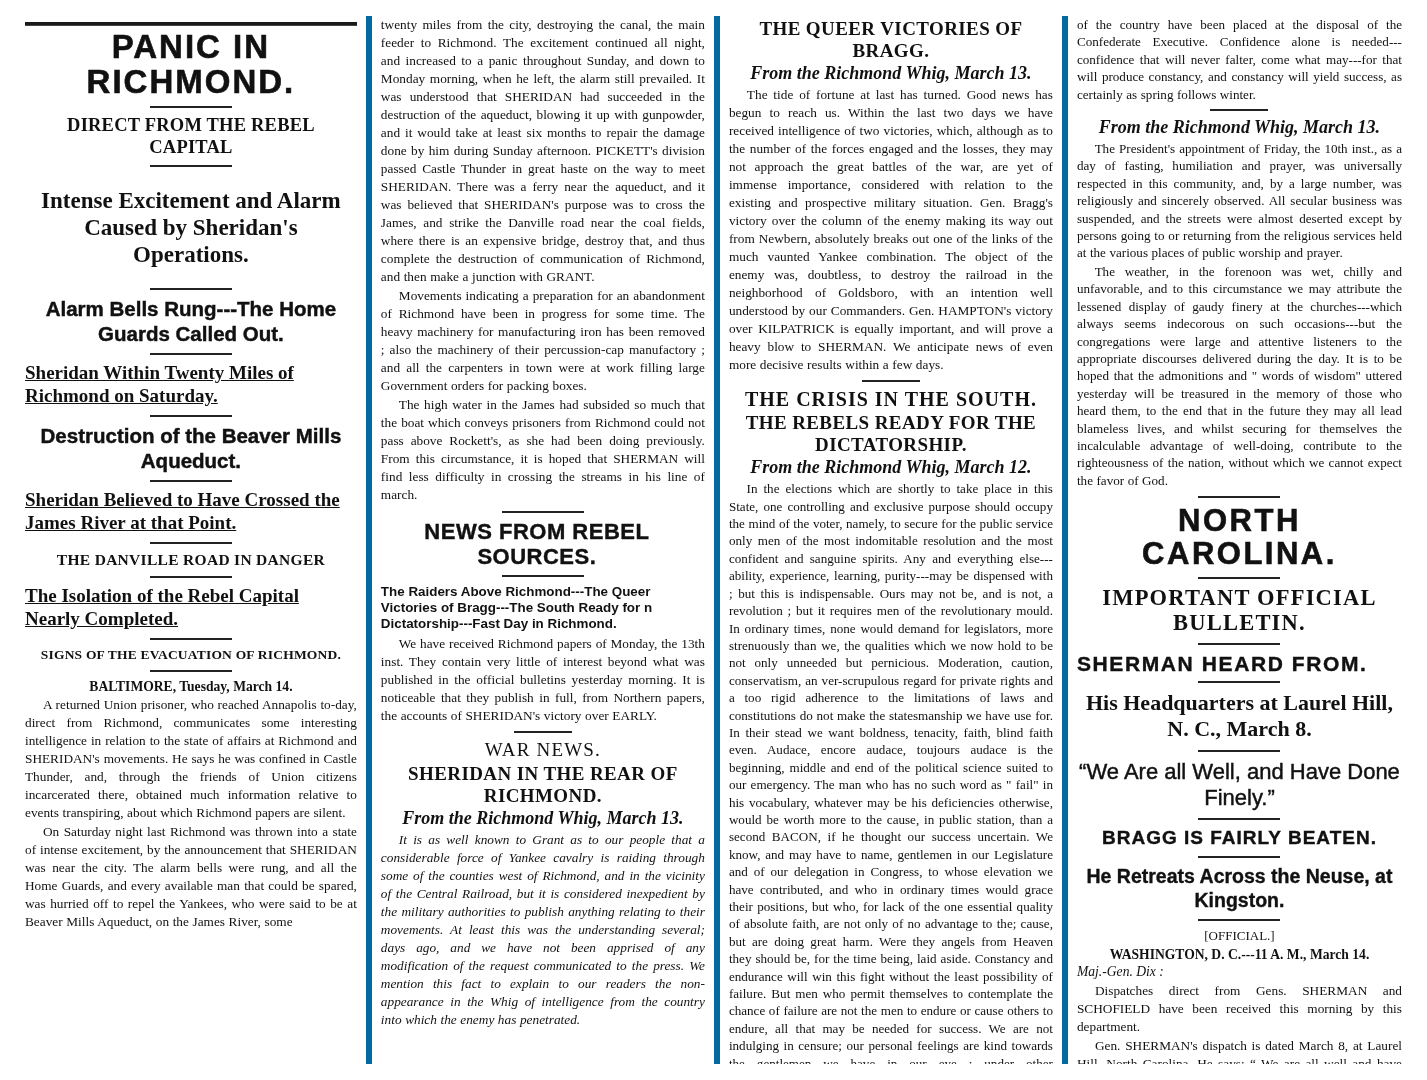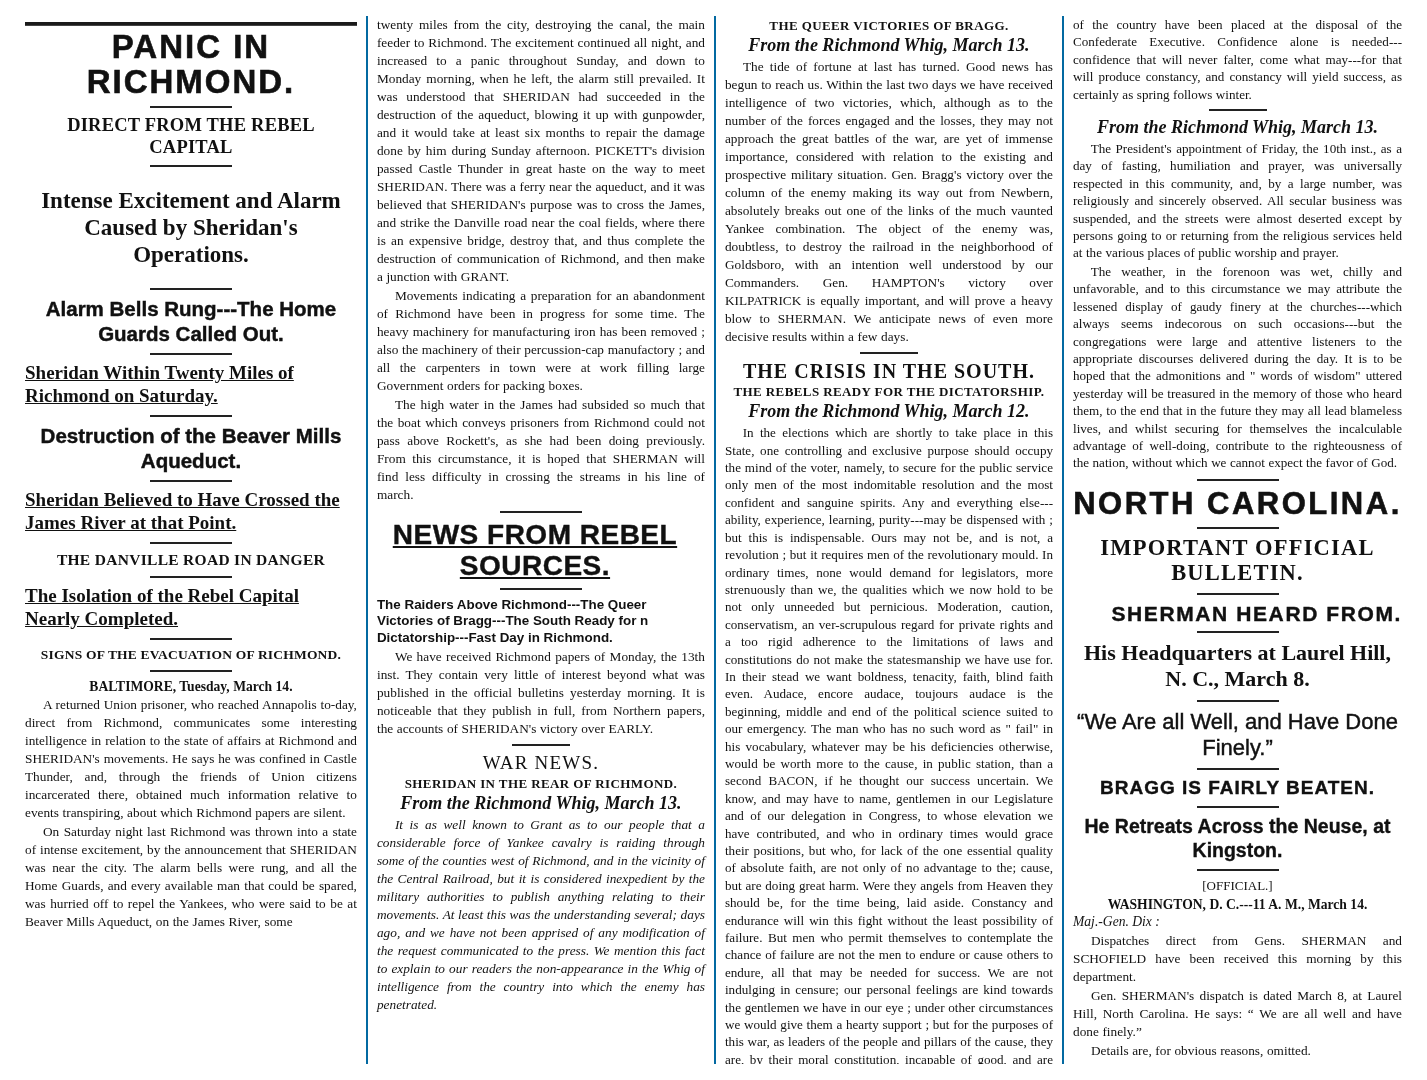--- a/index.html
+++ b/index.html
@@ -23,21 +23,21 @@
     position: relative;
   }
   .col {
     width: 356px;
     box-sizing: border-box;
     padding: 0 9px;
     position: relative;
     overflow: hidden;
   }
   .col + .col {
-    border-left: 2px solid #0369a1;
+    border-left: 6px solid #0369a1;
   }
   .col1 { width: 358px; }
   .col2 { width: 356px; }
   .col3 { width: 356px; }
   .col4 { width: 357px; }
 
   
   .rule-top {
     height: 0;
     border-top: 3px solid #1a1a1a;
@@ -157,21 +157,21 @@
     letter-spacing: 1.2px;
     text-align: center;
     line-height: 1.1;
     margin: 3px 0;
   }
   .hl-sherman {
     font-family: "Liberation Sans", sans-serif;
     font-weight: bold;
     font-size: 21px;
     letter-spacing: 1.6px;
-    text-align: right;
+    text-align: left;
     line-height: 1.1;
     margin: 3px 0;
     -webkit-text-stroke: 0.4px #111;
   }
   .hl-hq {
     font-family: "Liberation Serif", serif;
     font-weight: bold;
     font-size: 22px;
     text-align: center;
     line-height: 1.2;
@@ -203,26 +203,25 @@
     text-align: center;
     line-height: 1.2;
     margin: 3px 0;
     -webkit-text-stroke: 0.35px #111;
   }
 
   
   .sec-head {
     font-family: "Liberation Sans", sans-serif;
     font-weight: bold;
-    font-size: 28px;
+    font-size: 22px;
     letter-spacing: 0.5px;
     text-align: center;
     line-height: 1.1;
     margin: 3px 12px 2px 0;
-    text-decoration: underline;
     -webkit-text-stroke: 0.4px #111;
   }
   .sec-head-serif {
     font-family: "Liberation Serif", serif;
     font-weight: bold;
     font-size: 20px;
     letter-spacing: 1px;
     text-align: center;
     line-height: 1.1;
     margin: 3px 0 1px 0;
@@ -239,21 +238,21 @@
     font-family: "Liberation Serif", serif;
     font-weight: normal;
     font-size: 19px;
     letter-spacing: 1.2px;
     text-align: center;
     margin: 2px 0 2px 0;
   }
   .kicker {
     font-family: "Liberation Serif", serif;
     font-weight: bold;
-    font-size: 13px;
+    font-size: 19px;
     letter-spacing: 0.4px;
     text-align: center;
     margin: 2px 0 1px 0;
   }
   .credit {
     font-family: "Liberation Serif", serif;
     font-style: italic;
     font-weight: bold;
     font-size: 18px;
     text-align: center;

